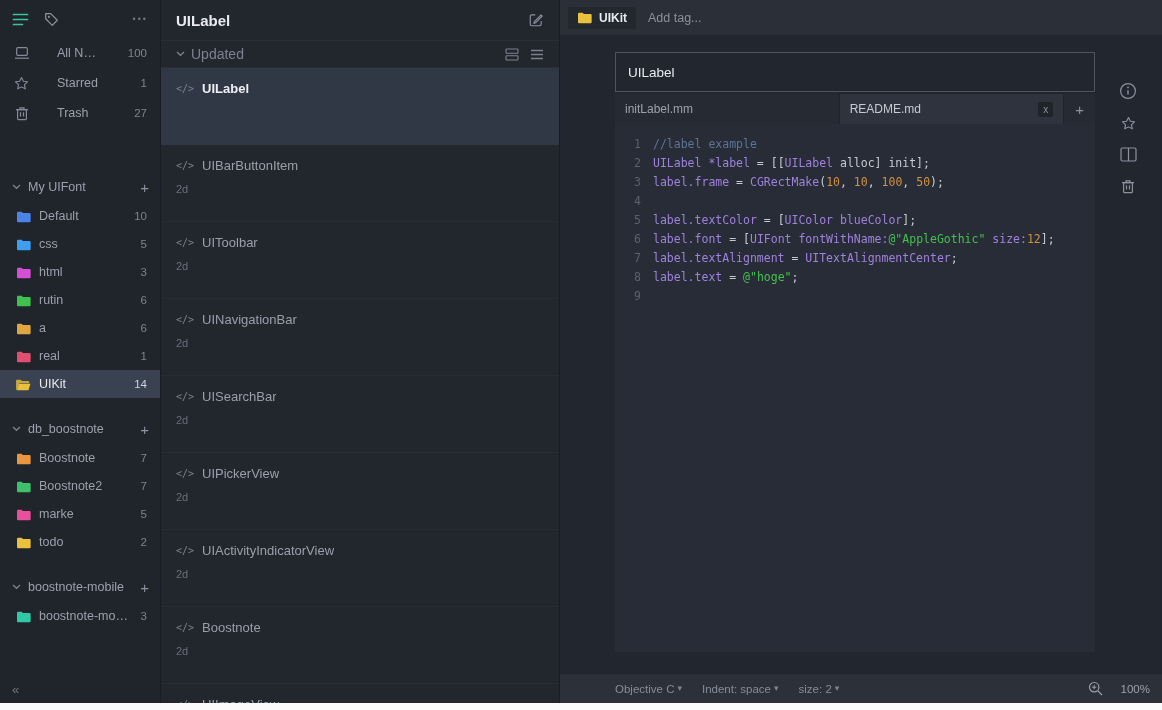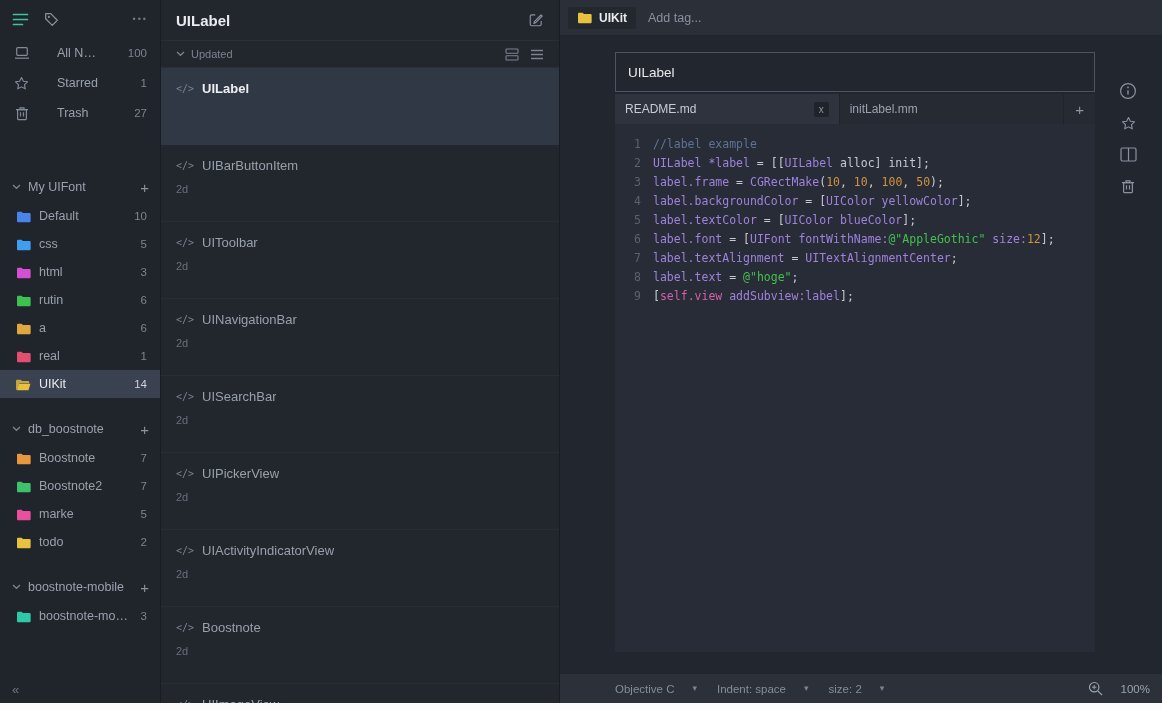--- a/index.html
+++ b/index.html
@@ -24,21 +24,21 @@
   .sb-folder{height:28px;display:flex;align-items:center;padding:0 13px 0 15px;gap:8px;cursor:pointer}
   .sb-folder .icon{width:16px}
   .sb-folder.selected{background:#3a4150;color:#e9ebee}
   .sb-folder.selected .sb-count{color:#d0d4da}
   .sb-collapse{position:absolute;left:12px;bottom:6px;color:#6e7682;font-size:13px;cursor:pointer}
   
   .notelist{width:400px;min-width:400px;background:#22262d;border-left:1px solid #191d23;border-right:1px solid #191d23;display:flex;flex-direction:column;overflow:hidden}
   .nl-header{height:40px;display:flex;align-items:center;justify-content:space-between;padding:0 15px}
   .nl-title{font-size:15px;font-weight:bold;color:#e9ebef}
   .nl-compose{color:#8a93a0;cursor:pointer}
-  .nl-sortbar{height:28px;display:flex;align-items:center;padding:0 15px;color:#7b8390;font-size:11px;border-top:1px solid #2a2e36;border-bottom:1px solid #2a2e36}
+  .nl-sortbar{height:28px;display:flex;align-items:center;padding:0 15px;color:#7b8390;font-size:14px;border-top:1px solid #2a2e36;border-bottom:1px solid #2a2e36}
   .nl-sort{display:flex;align-items:center;gap:6px;cursor:pointer}
   .nl-views{margin-left:auto;display:flex;align-items:center;gap:11px}
   .nl-views .icon{cursor:pointer;color:#7b8390}
   .notes{flex:1;overflow:hidden}
   .note-item{height:77px;padding:13px 15px 0 15px;border-bottom:1px solid #282c34;cursor:pointer}
   .ni-top{display:flex;align-items:center;gap:8px}
   .ni-code{font-size:10px;color:#7b8390;font-family:"DejaVu Sans Mono",monospace}
   .ni-title{font-size:13px;color:#98a0ab;white-space:nowrap;overflow:hidden;text-overflow:ellipsis}
   .ni-time{margin-top:10px;font-size:11px;color:#68707d}
   .note-item.selected{background:#303845;border-bottom-color:#303845}
@@ -57,21 +57,21 @@
   .tab.active{background:#2e333d;color:#c6ccd4}
   .tab-label{white-space:nowrap;overflow:hidden;text-overflow:ellipsis}
   .tab-close{width:15px;height:15px;background:#1f242b;border-radius:2px;display:flex;align-items:center;justify-content:center;font-size:10px;color:#8a93a0;cursor:pointer;flex:none}
   .tab-plus{display:flex;align-items:center;padding:0 11px;color:#8a93a0;font-size:15px;cursor:pointer}
   .code{height:528px;background:#272c36;padding:11px 0;font-family:"DejaVu Sans Mono",monospace;font-size:11.5px;line-height:19px;overflow:hidden}
   .cl{display:flex;white-space:pre}
   .ln{width:38px;min-width:38px;text-align:right;padding-right:12px;color:#5a6270}
   .ed-right{width:66px;display:flex;flex-direction:column;align-items:center;gap:16px;padding-top:30px;color:#8a92a0}
   .ed-right .icon{cursor:pointer}
   .ed-status{height:30px;background:#2b3039;border-top:1px solid #20242b;display:flex;align-items:center;padding:0 12px 0 55px;gap:20px;font-size:11.5px;color:#858d99}
-  .drop{display:flex;gap:18px;cursor:pointer}
+  .drop{display:flex;gap:3px;cursor:pointer}
   .caret{font-size:9px;color:#7b8390}
   .ed-zoom{margin-left:auto;display:flex;align-items:center;gap:18px;color:#9aa2ad;cursor:pointer}
   .bottom-strip{width:1162px;height:7px;background:#fbfbfb}
 </style>
 </head>
 <body>
 
 <div class="app">
 
   <aside class="sidebar">
@@ -375,39 +375,39 @@
             </svg>
           </span>
         <span>UIKit</span>
       </span>
       <input class="add-tag" placeholder="Add tag..." style="">
     </div>
     <div class="ed-body">
       <div class="ed-main">
         <input class="note-title-input" value="UILabel" style="">
         <div class="tabs" id="tabs">
+            <div class="tab">
+              <span class="tab-label">initLabel.mm</span>
+            </div>
             <div class="tab active">
               <span class="tab-label">README.md</span>
               <span class="tab-close">x</span>
             </div>
-            <div class="tab">
-              <span class="tab-label">initLabel.mm</span>
-            </div>
             <span class="tab-plus">+</span>
           </div>
         <div class="code" id="code">
             <div class="cl"><span class="ln">1</span><span class="lc"><span style="color: rgb(95, 115, 150);">//label example</span></span></div>
             <div class="cl"><span class="ln">2</span><span class="lc"><span style="color: rgb(159, 130, 222);">UILabel *label</span><span style="color: rgb(198, 202, 210);"> = [[</span><span style="color: rgb(159, 130, 222);">UILabel</span><span style="color: rgb(198, 202, 210); text-align: right;"> alloc] init];</span></span></div>
             <div class="cl"><span class="ln">3</span><span class="lc"><span style="color: rgb(159, 130, 222);">label.frame</span><span style="color: rgb(198, 202, 210);"> = </span><span style="color: rgb(159, 130, 222);">CGRectMake</span><span style="color: rgb(198, 202, 210);">(</span><span style="color: rgb(210, 146, 63);">10</span><span style="color: rgb(198, 202, 210);">, </span><span style="color: rgb(210, 146, 63);">10</span><span style="color: rgb(198, 202, 210);">, </span><span style="color: rgb(210, 146, 63);">100</span><span style="color: rgb(198, 202, 210);">, </span><span style="color: rgb(210, 146, 63);">50</span><span style="color: rgb(198, 202, 210);">);</span></span></div>
-            <div class="cl"><span class="ln">4</span><span class="lc"><span style="color: rgb(159, 130, 222);">label.backgroundColor</span><span style="color: rgb(198, 202, 210);"> = [</span><span style="color: rgb(159, 130, 222);">UIColor yellowColor</span><span style="color: rgb(198, 202, 210);">];</span></span></div>
+            <div class="cl"><span class="ln">4</span></div>
             <div class="cl"><span class="ln">5</span><span class="lc"><span style="color: rgb(159, 130, 222);">label.textColor</span><span style="color: rgb(198, 202, 210);"> = [</span><span style="color: rgb(159, 130, 222);">UIColor blueColor</span><span style="color: rgb(198, 202, 210);">];</span></span></div>
             <div class="cl"><span class="ln">6</span><span class="lc"><span style="color: rgb(159, 130, 222);">label.font</span><span style="color: rgb(198, 202, 210);"> = [</span><span style="color: rgb(159, 130, 222);">UIFont fontWithName:</span><span style="color: rgb(67, 193, 78);">@"AppleGothic"</span><span style="color: rgb(198, 202, 210);"> </span><span style="color: rgb(159, 130, 222);">size:</span><span style="color: rgb(210, 146, 63);">12</span><span style="color: rgb(198, 202, 210);">];</span></span></div>
             <div class="cl"><span class="ln">7</span><span class="lc"><span style="color: rgb(159, 130, 222);">label.textAlignment</span><span style="color: rgb(198, 202, 210);"> = </span><span style="color: rgb(159, 130, 222);">UITextAlignmentCenter</span><span style="color: rgb(198, 202, 210);">;</span></span></div>
             <div class="cl"><span class="ln">8</span><span class="lc"><span style="color: rgb(159, 130, 222);">label.text</span><span style="color: rgb(198, 202, 210);"> = </span><span style="color: rgb(67, 193, 78);">@"hoge"</span><span style="color: rgb(198, 202, 210);">;</span></span></div>
-            <div class="cl"><span class="ln">9</span><span class="lc"><span style="color: rgb(198, 202, 210);">[</span><span style="color: rgb(213, 95, 174);">self.view</span><span style="color: rgb(198, 202, 210);"> </span><span style="color: rgb(159, 130, 222);">addSubview:label</span><span style="color: rgb(198, 202, 210);">];</span></span></div>
+            <div class="cl"><span class="ln">9</span></div>
           </div>
       </div>
       <div class="ed-right">
         <span class="icon">
             <svg width="18" height="18" viewBox="0 0 18 18" fill="none" stroke="currentColor" stroke-width="1.2">
               <circle cx="9" cy="9" r="7.4"></circle>
               <path d="M9 8.2v4.2" stroke-width="1.4"></path>
               <circle cx="9" cy="5.4" r="0.9" fill="currentColor" stroke="none"></circle>
             </svg>
           </span>

